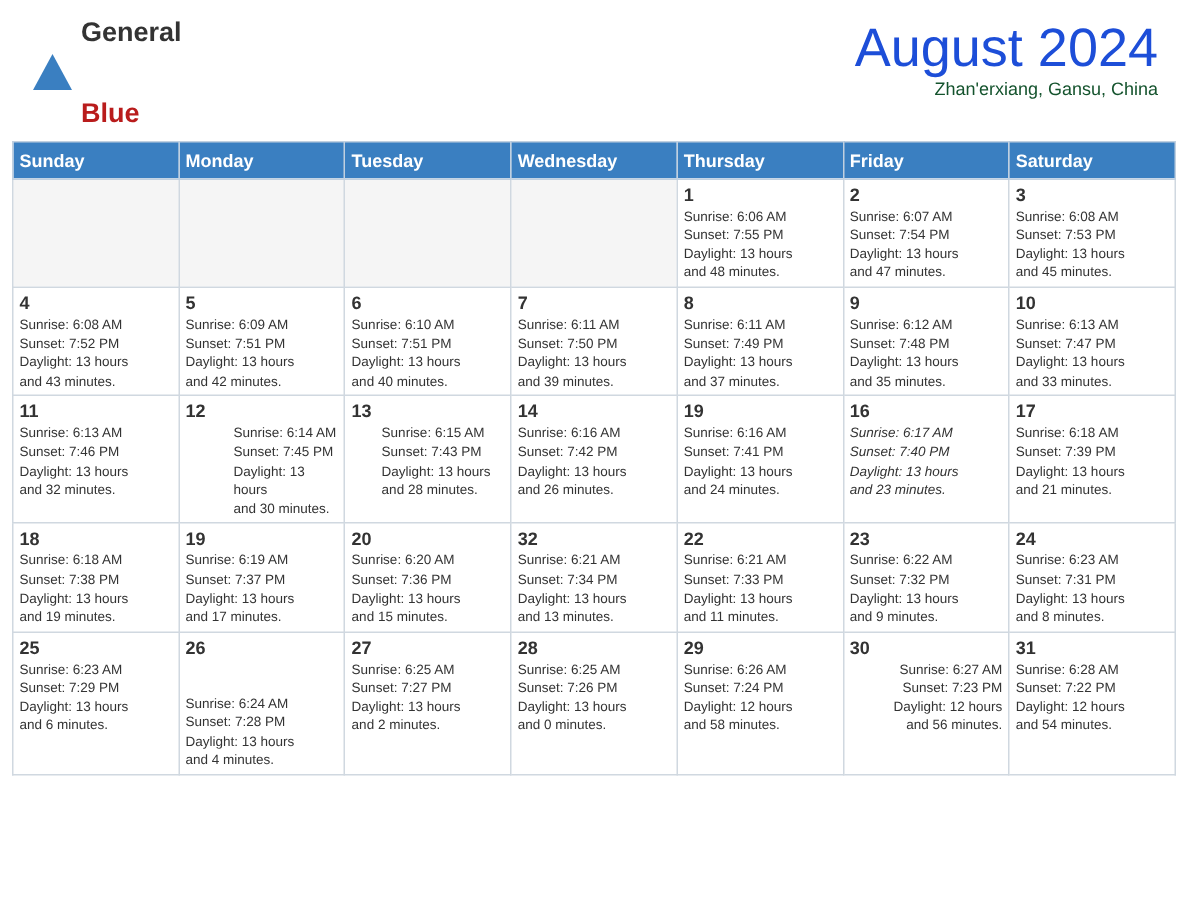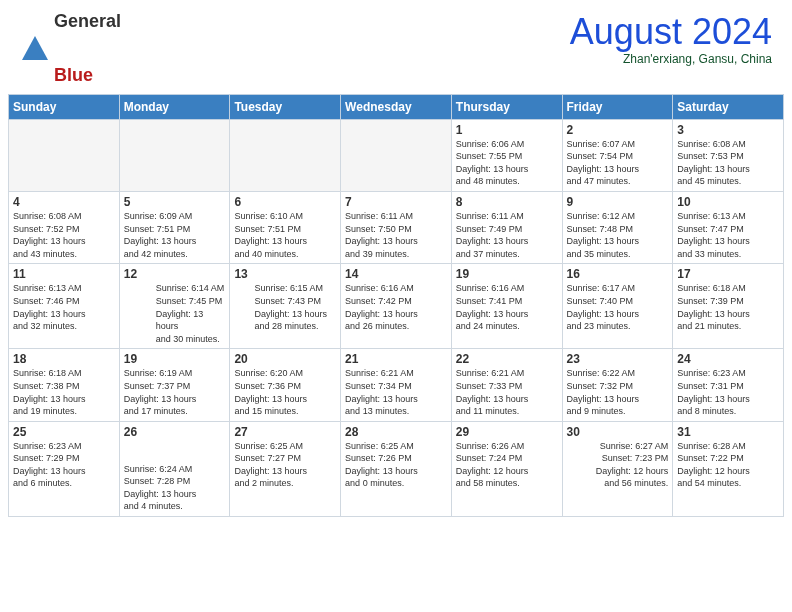--- a/index.html
+++ b/index.html
@@ -244,21 +244,21 @@
           </td>
           <td>
             <span class="day-num">19</span>
             <div class="day-info" style="white-space: pre-line;">Sunrise: 6:16 AM
 Sunset: 7:41 PM
 Daylight: 13 hours
 and 24 minutes.</div>
           </td>
           <td>
             <span class="day-num">16</span>
-            <div class="day-info" style="white-space: pre-line;">Sunrise: 6:17 AM
+            <div class="day-info" style="white-space: pre-line; font-style: italic;">Sunrise: 6:17 AM
 Sunset: 7:40 PM
 Daylight: 13 hours
 and 23 minutes.</div>
           </td>
           <td>
             <span class="day-num">17</span>
             <div class="day-info" style="white-space: pre-line;">Sunrise: 6:18 AM
 Sunset: 7:39 PM
 Daylight: 13 hours
 and 21 minutes.</div>
@@ -280,21 +280,21 @@
 and 17 minutes.</div>
           </td>
           <td>
             <span class="day-num">20</span>
             <div class="day-info" style="white-space: pre-line;">Sunrise: 6:20 AM
 Sunset: 7:36 PM
 Daylight: 13 hours
 and 15 minutes.</div>
           </td>
           <td>
-            <span class="day-num">21</span>
+            <span class="day-num">32</span>
             <div class="day-info" style="white-space: pre-line;">Sunrise: 6:21 AM
 Sunset: 7:34 PM
 Daylight: 13 hours
 and 13 minutes.</div>
           </td>
           <td>
             <span class="day-num">22</span>
             <div class="day-info" style="white-space: pre-line;">Sunrise: 6:21 AM
 Sunset: 7:33 PM
 Daylight: 13 hours

